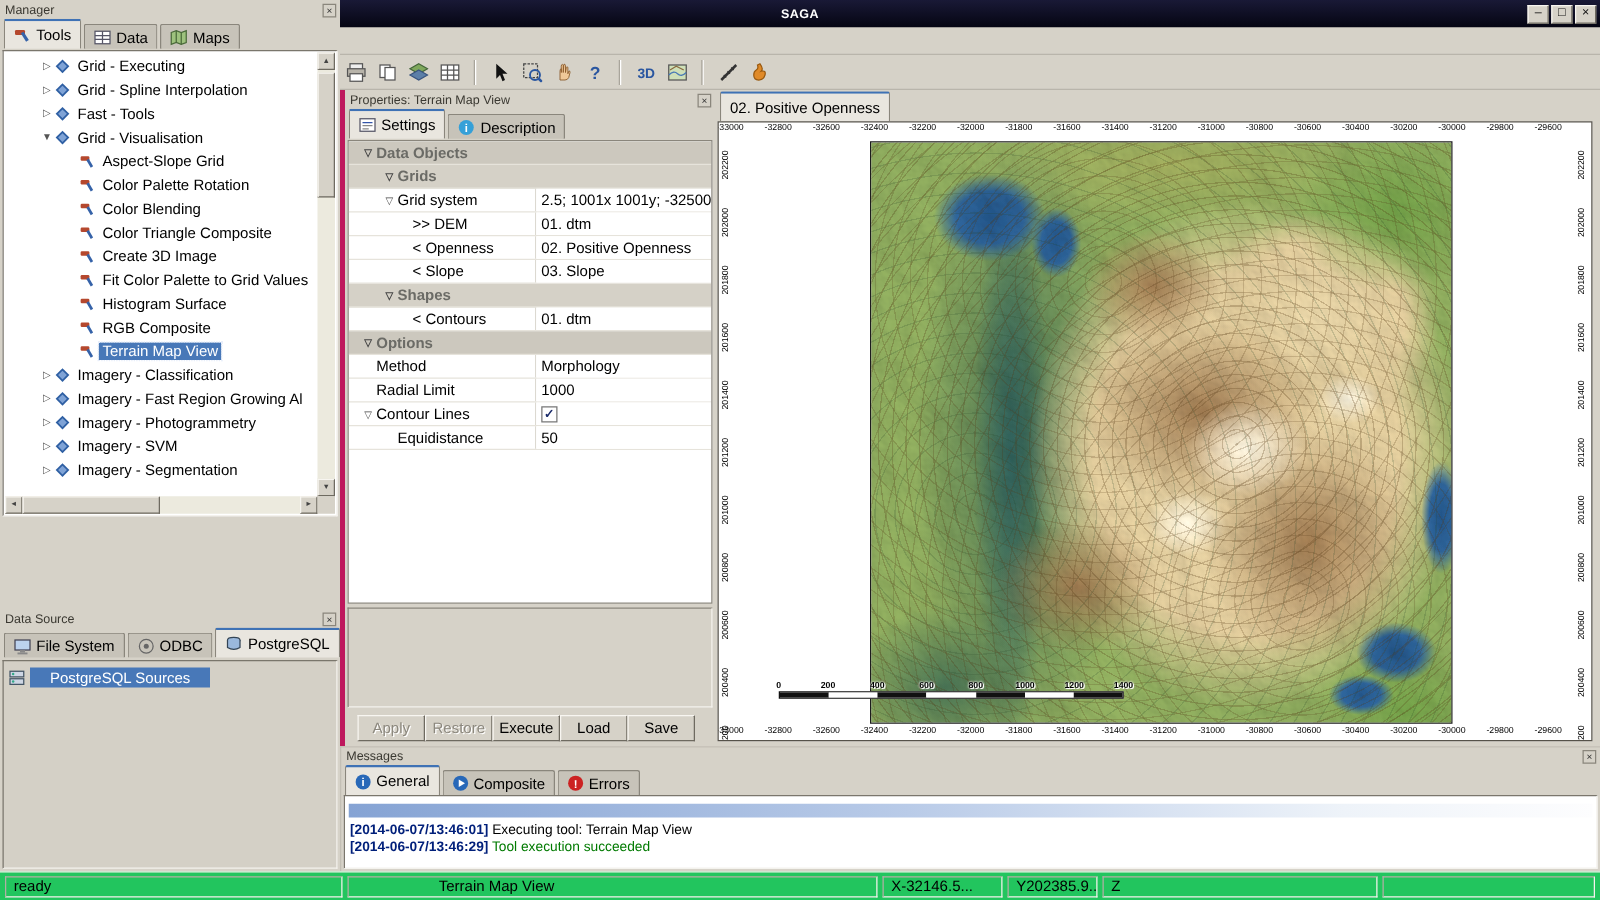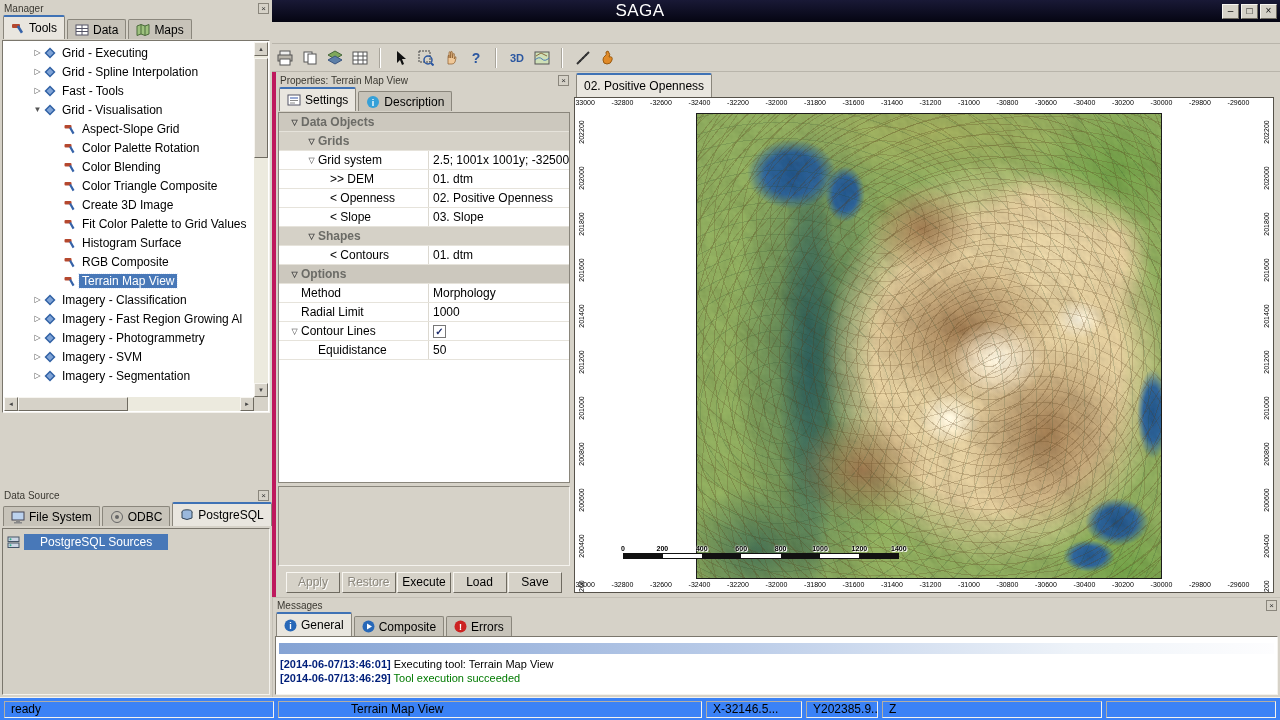--- a/index.html
+++ b/index.html
@@ -2,21 +2,21 @@
 <html><head>
 <meta charset="utf-8">
 <style>
 *{box-sizing:border-box;margin:0;padding:0}
 html,body{width:1280px;height:720px;overflow:hidden}
 body{font-family:"Liberation Sans",sans-serif;font-size:12px;background:#d6d2c8;position:relative;color:#000}
 
 
 #titlebar{position:absolute;left:0;top:0;width:1280px;height:22px;background:linear-gradient(#191936,#050512);display:flex;align-items:center;color:#fff}
 #app-icon{width:14px;height:14px;border-radius:50%;background:radial-gradient(circle at 35% 35%,#a8cbf0,#2b5fa8 60%,#12306a);margin:0 6px;flex:0 0 auto}
-#title-text{position:absolute;left:0;right:0;text-align:center;font-weight:normal;font-size:17px;letter-spacing:.4px;pointer-events:none}
+#title-text{position:absolute;left:0;right:0;text-align:center;font-weight:bold;font-size:10px;letter-spacing:.4px;pointer-events:none}
 #win-controls{margin-left:auto;display:flex;gap:2px;padding-right:3px;z-index:2}
 .winbtn{width:17px;height:15px;background:#d6d2c8;border:1px solid;border-color:#f7f5f0 #6e6a60 #6e6a60 #f7f5f0;font-size:10px;line-height:12px;text-align:center;color:#111;cursor:default}
 
 
 #menubar{position:absolute;left:0;top:22px;width:1280px;height:22px;background:#d6d2c8;border-bottom:1px solid #b9b5ab;display:flex;align-items:center;padding-left:2px}
 .menu-item{padding:3px 9px}
 #toolbar{position:absolute;left:0;top:44px;width:1280px;height:28px;background:#d6d2c8;border-bottom:1px solid #b9b5ab;display:flex;align-items:center;padding-left:247px}
 .tb-group{display:flex;align-items:center}
 .tb-btn{width:25px;height:24px;display:flex;align-items:center;justify-content:center;border:1px solid transparent;border-radius:2px}
 .tb-sep{width:2px;height:20px;border-left:1px solid #a9a59b;border-right:1px solid #fff;margin:0 7px}
@@ -66,21 +66,21 @@
 .prow.section .plabel,.prow.subsection .plabel{font-weight:bold;color:#6b6b66;width:100%}
 .plabel{width:150px;display:flex;align-items:center;border-right:1px solid #dcd9d1;overflow:hidden;white-space:nowrap}
 .prow.section .plabel,.prow.subsection .plabel{border-right:none}
 .parrow{width:13px;text-align:center;font-size:8px;color:#444;flex:0 0 auto}
 .ind0 .parrow{margin-left:9px}
 .ind1 .parrow{margin-left:26px}
 .ind2 .parrow{margin-left:38px}
 .pvalue{flex:1;display:flex;align-items:center;padding-left:4px;background:#fff;overflow:hidden;white-space:nowrap}
 .cb{width:13px;height:13px;background:#fff;border:1px solid #777;font-size:10px;line-height:11px;text-align:center;color:#1a2a6a;font-weight:bold}
 #prop-desc{position:absolute;left:2px;right:2px;top:414px;height:80px;background:#d6d2c8;border:1px solid;border-color:#8a867c #f4f2ed #f4f2ed #8a867c}
-#prop-buttons{position:absolute;left:2px;right:2px;bottom:3px;height:24px;display:flex;justify-content:space-between;align-items:center;padding:0 8px}
+#prop-buttons{position:absolute;left:2px;right:2px;bottom:3px;height:24px;display:flex;align-items:center;padding:0 8px}
 .btn{width:54px;height:21px;background:#d6d2c8;border:1px solid;border-color:#f8f6f1 #6e6a60 #6e6a60 #f8f6f1;font-size:12px;font-family:"Liberation Sans",sans-serif;color:#000}
 .btn.disabled{color:#8c887e;text-shadow:1px 1px 0 #fff}
 
 
 #mapview{left:572px;top:72px;width:708px;height:525px}
 #map-tabs{height:25px;padding-left:4px}
 #map-canvas{position:absolute;left:2px;top:25px;right:6px;bottom:4px;background:#fff;border:1px solid #56524a;overflow:hidden}
 .tickrow{position:absolute;left:0;right:0;height:9px}
 #xticks-top{top:1px}
 #xticks-bottom{bottom:2px}
@@ -108,21 +108,21 @@
 #messages{left:272px;top:597px;width:1008px;height:100px;border-left:1px solid #c3bfb5;border-top:1px solid #c3bfb5}
 #messages .panel-title{height:14px}
 #log-box{position:absolute;left:2px;right:2px;top:38px;bottom:2px;background:#fff;border:1px solid;border-color:#7a766c #f4f2ed #f4f2ed #7a766c;overflow:hidden;padding:0 2px}
 #log-band{height:11px;margin:6px 1px 3px 1px;background:linear-gradient(90deg,#85a3d4 0%,#b9cbe8 45%,#eef3f9 80%,#fdfdfe 100%)}
 .log-line{font-size:11px;line-height:14px;white-space:nowrap;padding-left:2px}
 .log-time{color:#001f7a;font-weight:bold}
 .log-msg{color:#000}
 .log-msg.ok{color:#007a00}
 
 
-#statusbar{position:absolute;left:0;top:697px;width:1280px;height:23px;background:#3b82f6;border-top:1px solid #f4f2ed;display:flex;align-items:center;padding:0 2px}
+#statusbar{position:absolute;left:0;top:697px;width:1280px;height:23px;background:#22c55e;border-top:1px solid #f4f2ed;display:flex;align-items:center;padding:0 2px}
 .sb-field{border:1px solid;border-color:#b2aea4 #f4f2ed #f4f2ed #b2aea4;height:17px;margin:0 2px;display:flex;align-items:center;padding:0 6px;overflow:hidden;white-space:nowrap}
 </style>
 </head>
 <body>
 
 <div id="titlebar">
   <div id="app-icon"></div>
   <div id="title-text">SAGA</div>
   <div id="win-controls">
       <div class="winbtn">–</div>

